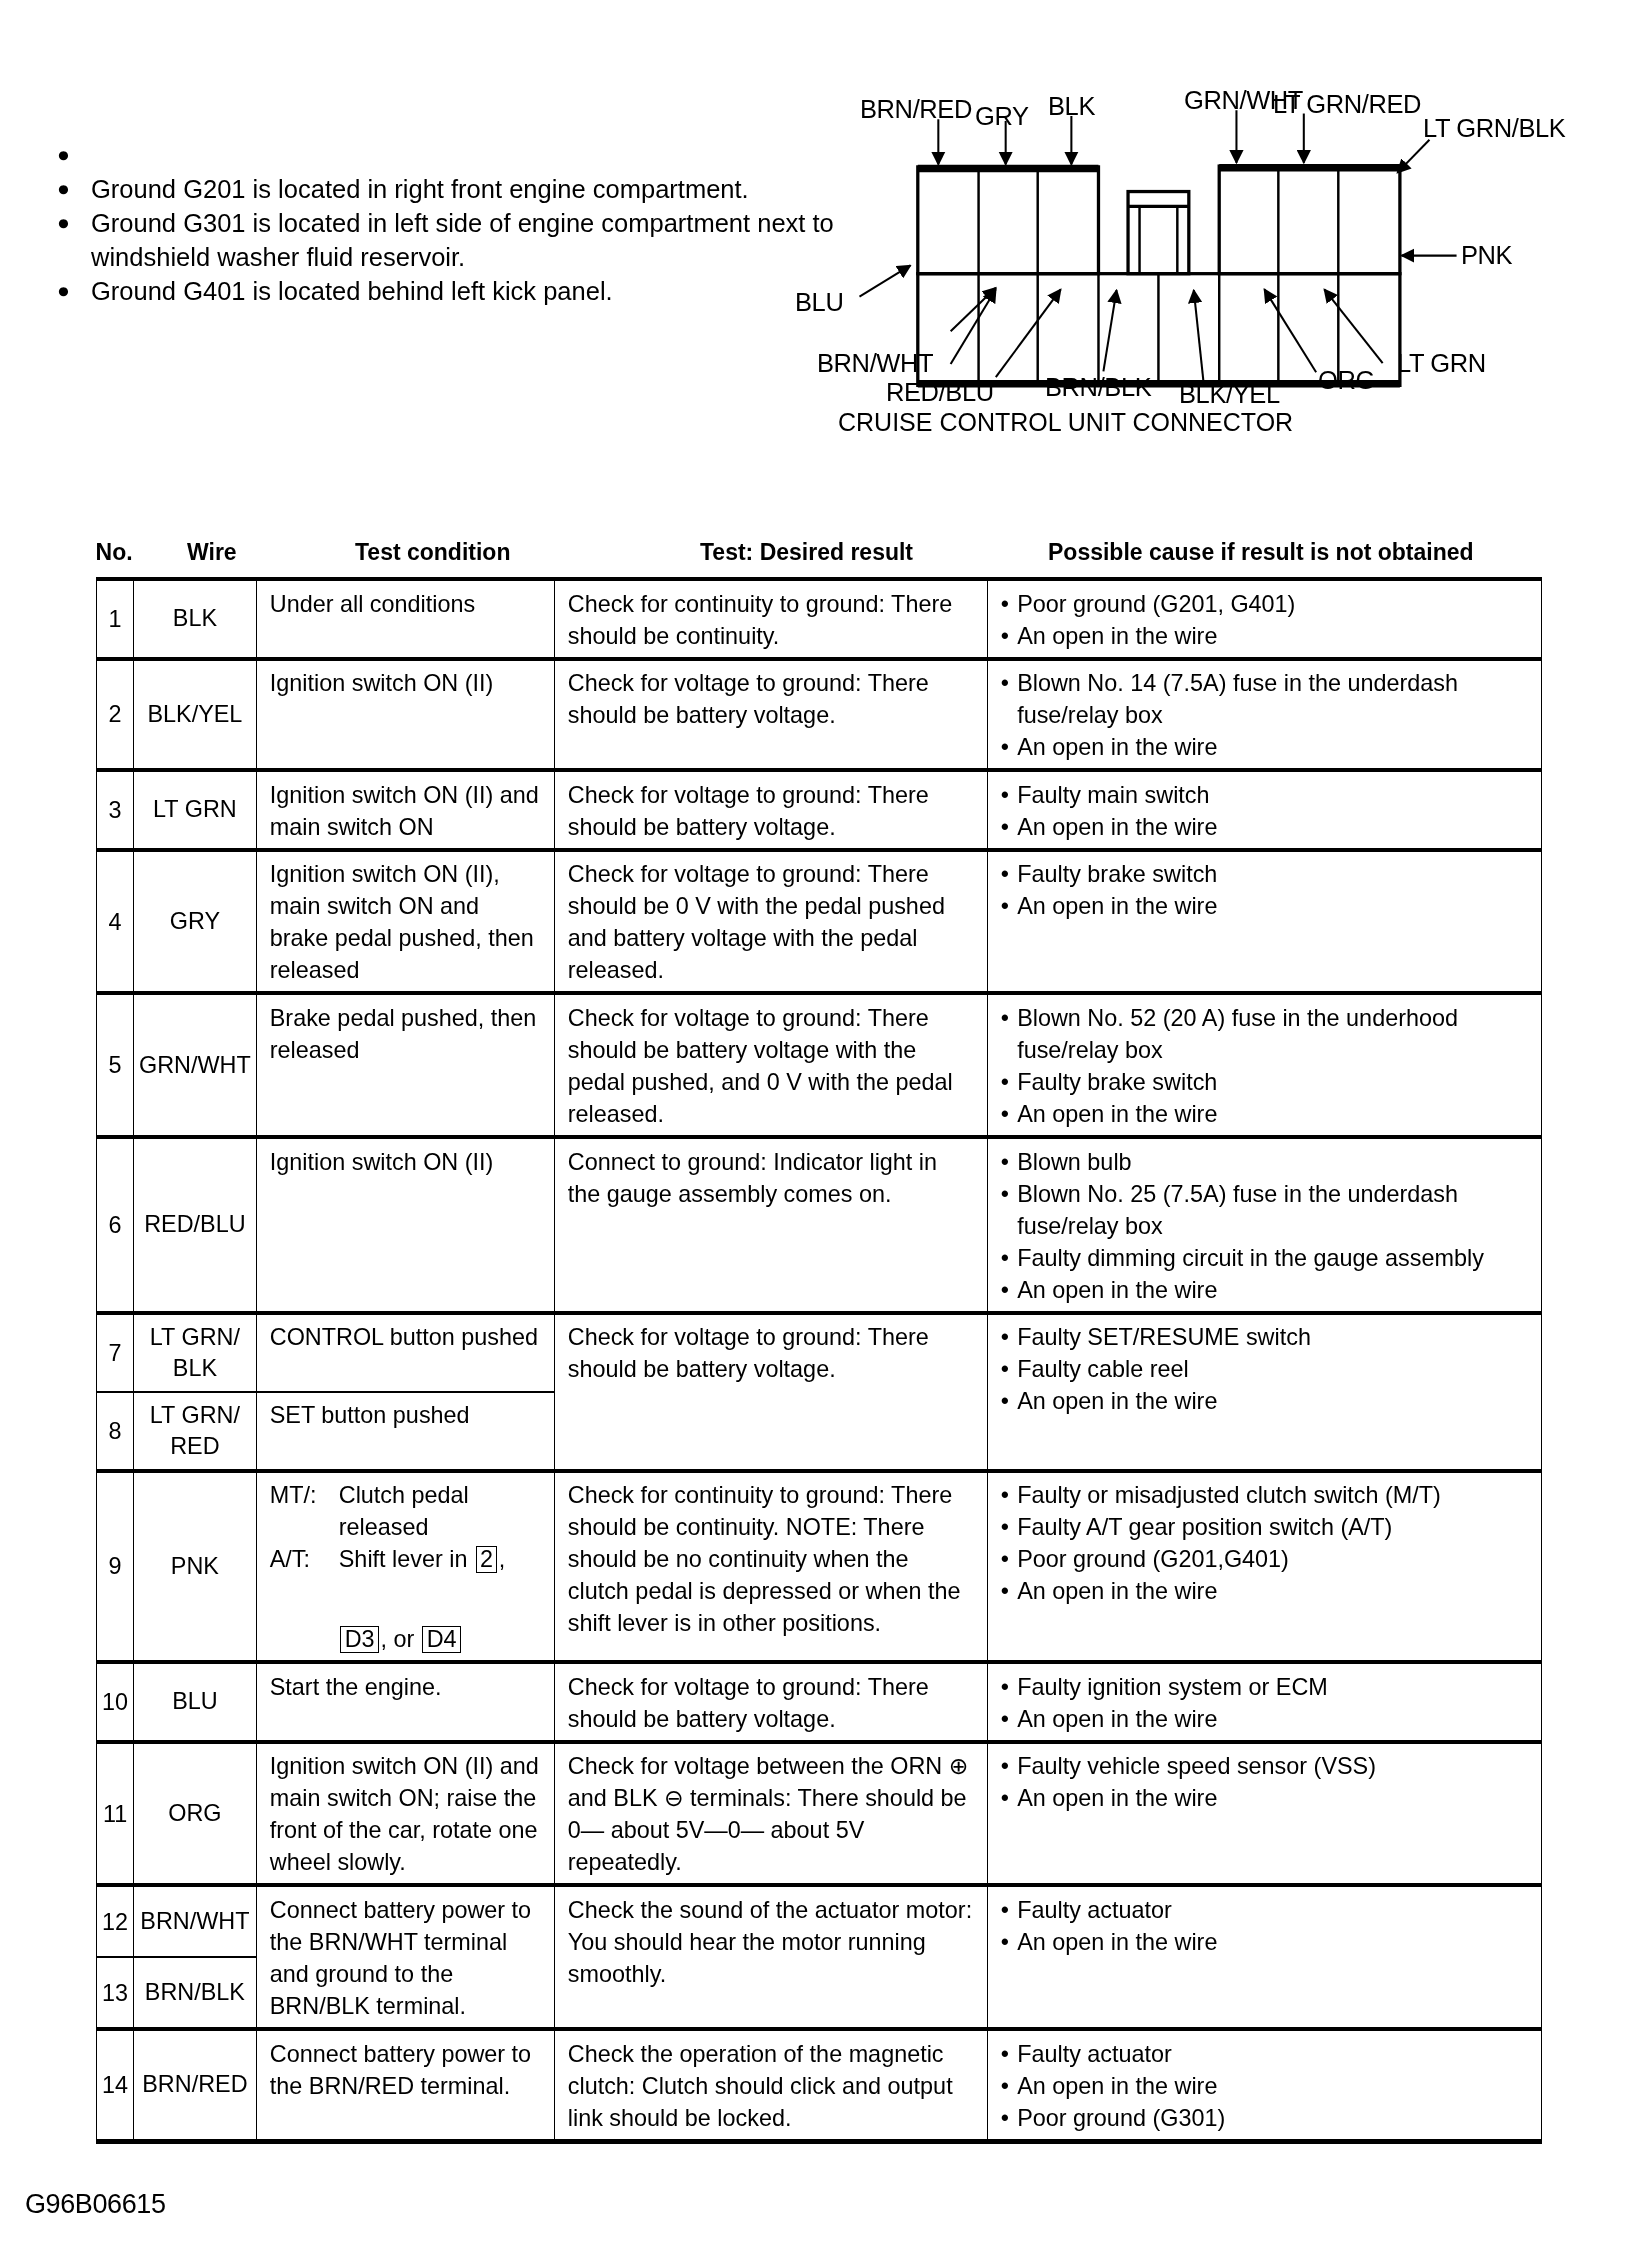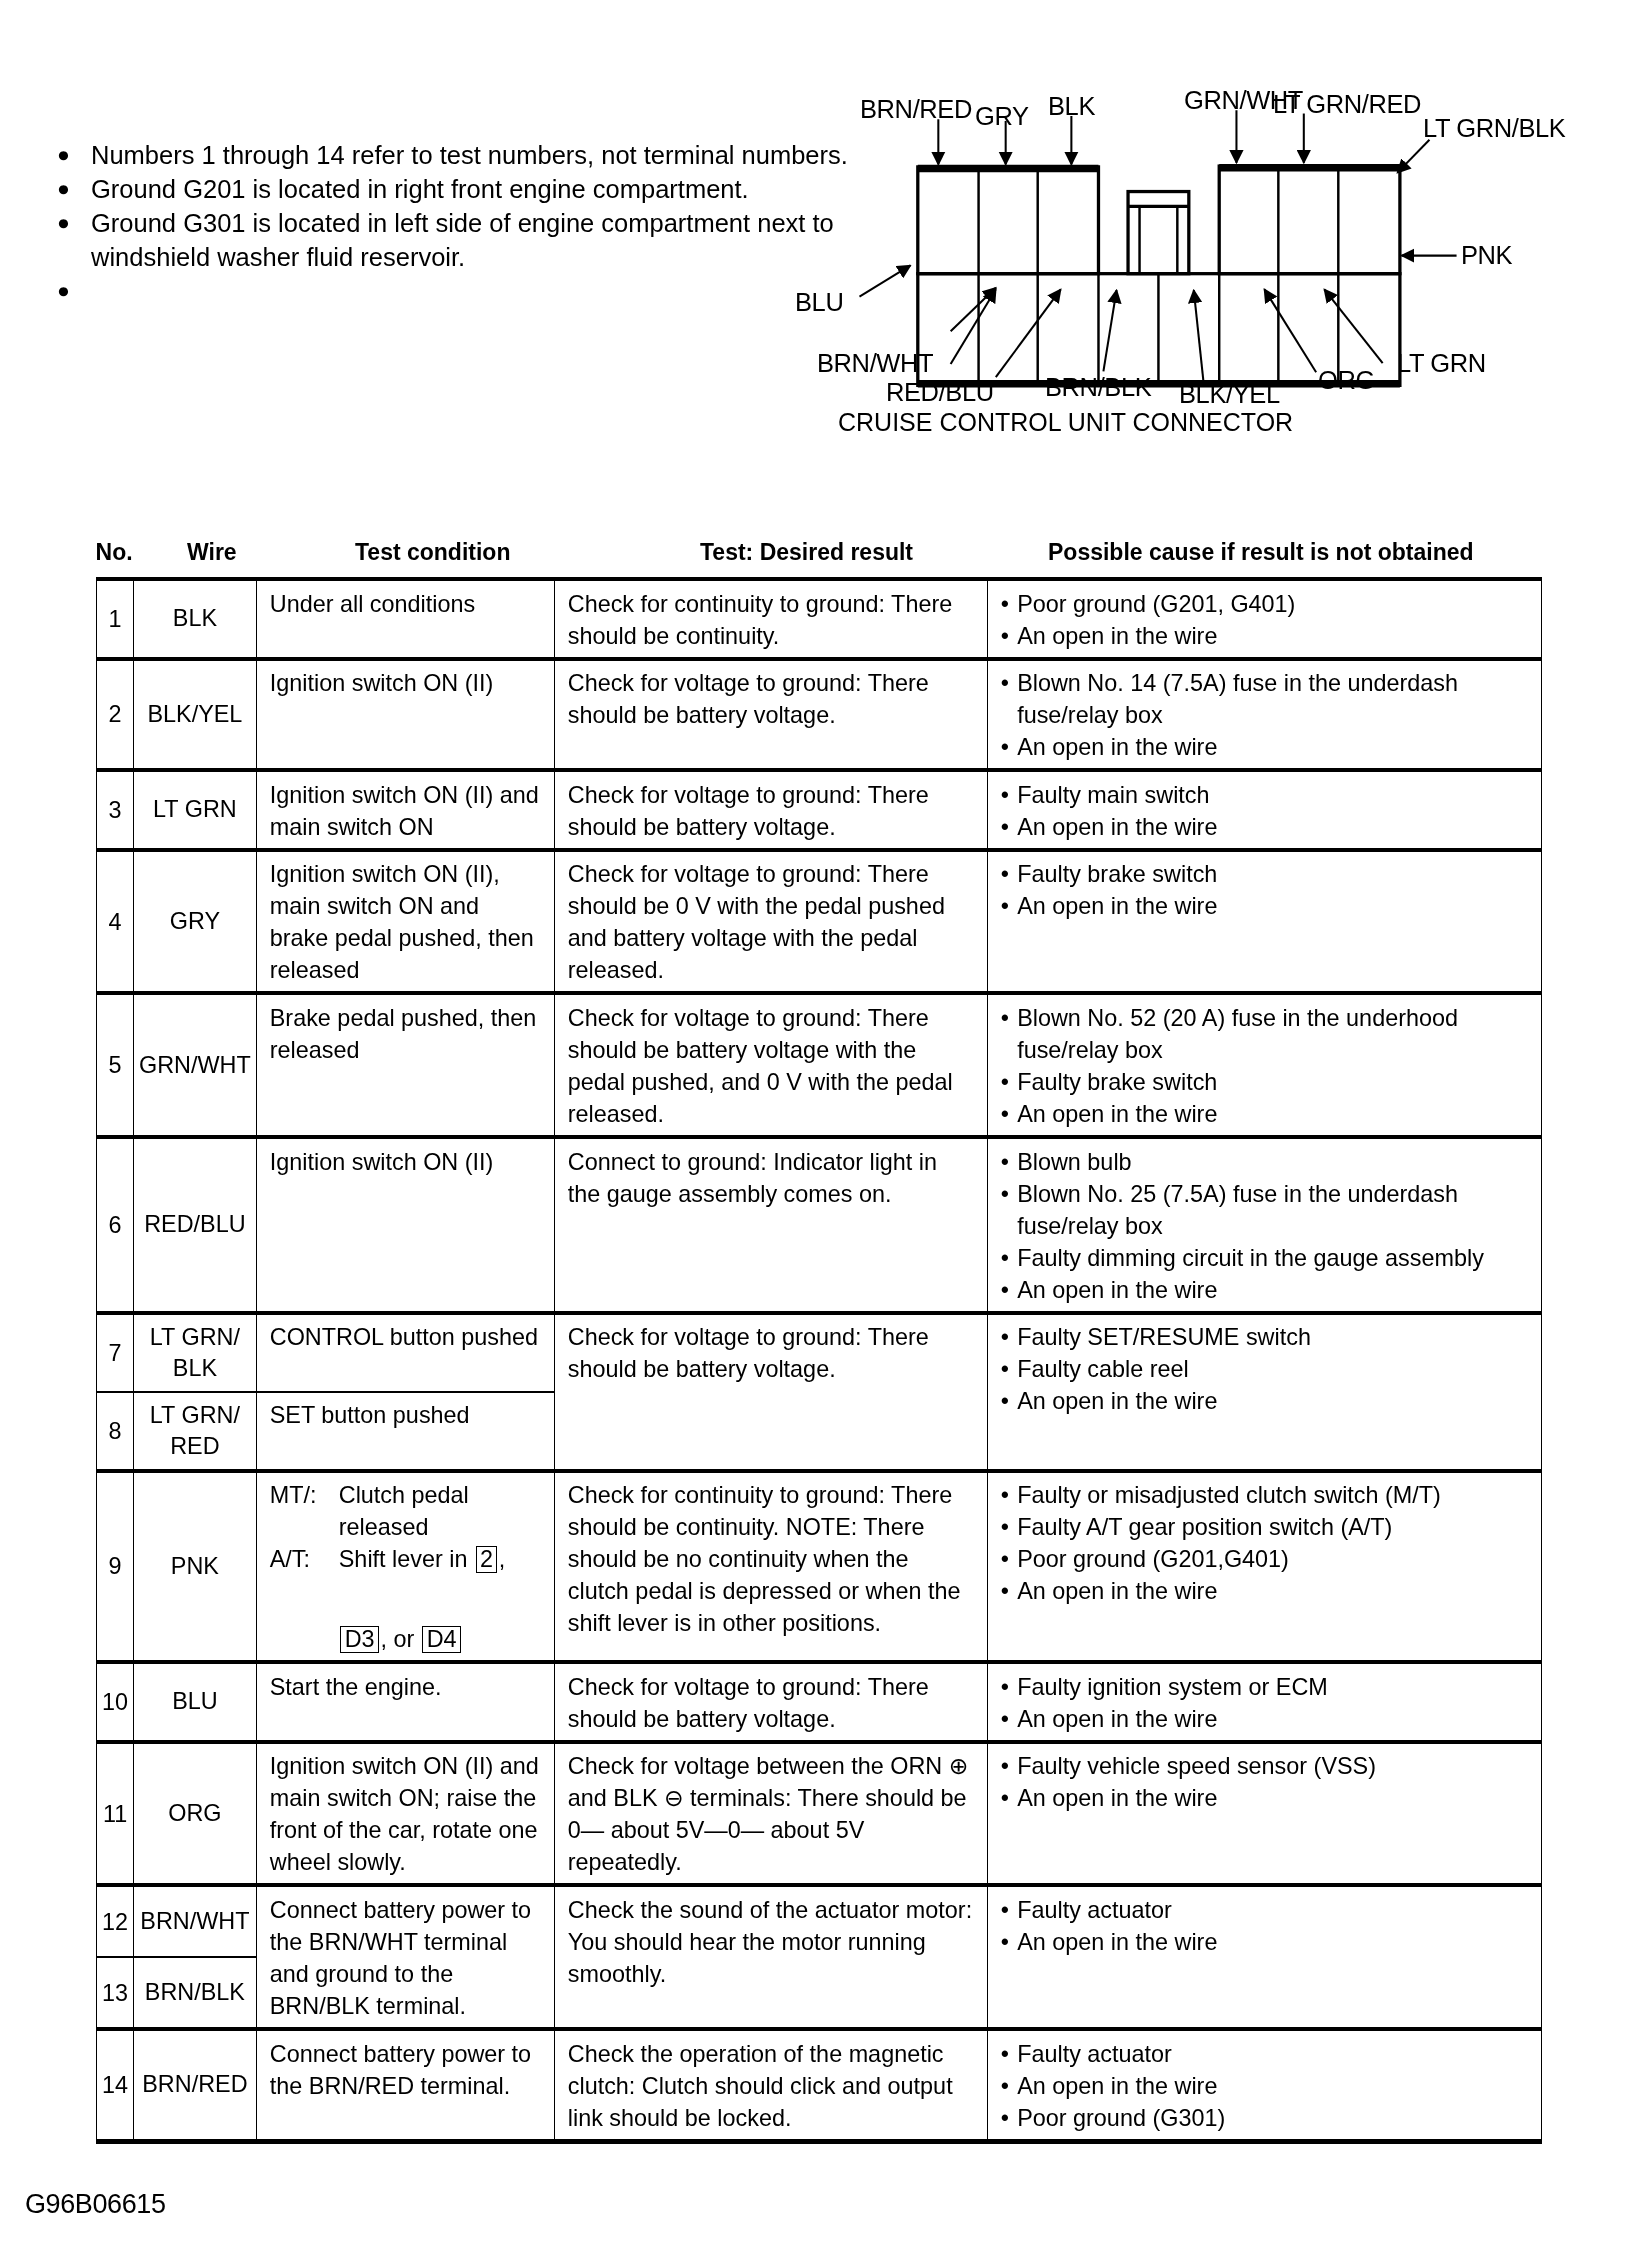--- a/index.html
+++ b/index.html
@@ -28,32 +28,32 @@
   .boxed { display:inline-block; border:1.6px solid #000; padding:0 3.3px; line-height:25px; margin:0 1.6px; }
   .hang { padding-left:69px;margin-top:48px; }
   .figid { position:absolute; left:25px; top:2189px; font-size:27px; letter-spacing:-0.4px; }
 </style>
 </head>
 <body>
 
 <div class="notes">
   <div class="note">
       <span class="bullet">●</span>
-      <span>Numbers 1 through 14 refer to test numbers, not terminal numbers.</span>
     </div>
   <div class="note">
       <span class="bullet">●</span>
       <span>Ground G201 is located in right front engine compartment.</span>
     </div>
   <div class="note">
       <span class="bullet">●</span>
       <span style="width:780px;display:inline-block">Ground G301 is located in left side of engine compartment next to windshield washer fluid reservoir.</span>
     </div>
   <div class="note">
       <span class="bullet">●</span>
+      <span>Ground G401 is located behind left kick panel.</span>
     </div>
 </div>
 
 <div class="diagram">
   <svg width="887" height="460" viewBox="0 0 1080 560">
     <defs>
       <marker id="ah" viewBox="0 0 10 10" refX="9" refY="5" markerWidth="7" markerHeight="7" orient="auto-start-reverse">
         <path d="M0,0 L10,5 L0,10 z" fill="#000"></path>
       </marker>
     </defs>

